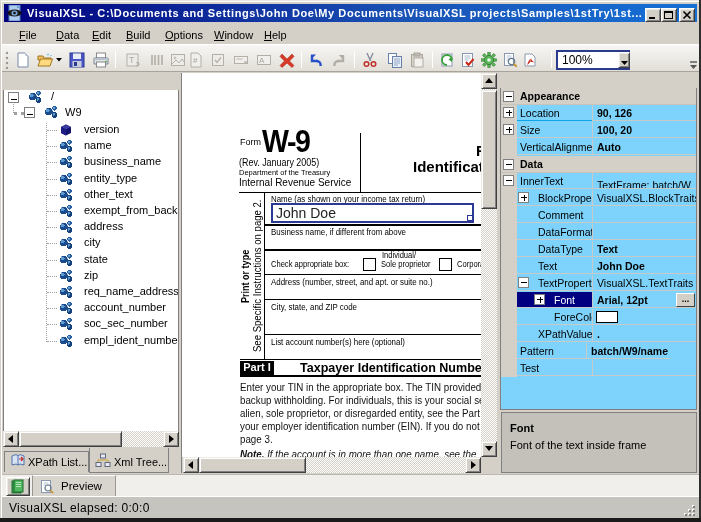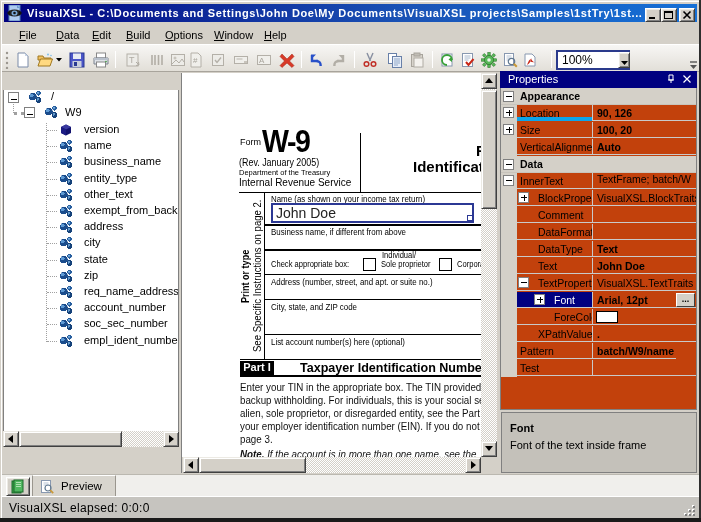--- a/index.html
+++ b/index.html
@@ -322,20 +322,40 @@
           <polygon points="4,7 9,3 9,11" fill="#000"></polygon>
         </svg>
       </div>
     <div class="sbb" style="left:16px;top:0;width:103px;"></div>
     <div class="sbb" style="left:160px;top:0;">
         <svg width="14" height="14" style="position:absolute;left:0;top:0;">
           <polygon points="10,7 5,3 5,11" fill="#000"></polygon>
         </svg>
       </div>
   </div>
+  <div id="treetabs" class="abs" style="left:3px;top:447px;width:176px;height:26px;overflow:hidden;font-size:11px;">
+    <div class="abs" style="left:1px;top:4px;width:85px;height:21px;background:#D4D0C8;border:1px solid #808080;border-bottom:none;box-sizing:border-box;"></div>
+    <div class="abs" style="left:86px;top:1px;width:80px;height:25px;background:#D4D0C8;border:1px solid #808080;border-top:none;"></div>
+    <svg class="abs" style="left:7px;top:6px;" width="16" height="16">
+        <path d="M2,3 q5,-2.5 6,0 q1,-2.5 6,0 v9 q-5,-2 -6,0 q-1,-2 -6,0 z" fill="#D8E4F4" stroke="#5070A8"></path>
+        <path d="M8,3 v9" stroke="#5070A8"></path>
+        <path d="M9,6 h4 m-2,-2 l2,2 -2,2" stroke="#C03028" stroke-width="1.2" fill="none"></path>
+      </svg>
+    <span class="tl" style="left:25px;top:9px;">XPath List...</span>
+    <svg class="abs" style="left:92px;top:6px;" width="16" height="16">
+        <g stroke="#C8A030" fill="none">
+          <path d="M8,5 v-2"></path>
+          <path d="M3,10 v-3 h10 v3"></path>
+        </g>
+        <rect x="5.5" y="1" width="5" height="4" fill="#E8E8F0" stroke="#606880"></rect>
+        <rect x="1" y="9.5" width="5" height="4" fill="#E8E8F0" stroke="#606880"></rect>
+        <rect x="10" y="9.5" width="5" height="4" fill="#E8E8F0" stroke="#606880"></rect>
+      </svg>
+    <span class="tl" style="left:111px;top:9px;">Xml Tree...</span>
+  </div>
 
   <div id="doc" class="abs" style="left:182px;top:73px;width:299px;height:384px;background:#fff;overflow:hidden;">
     <span class="abs" style="left:58px;top:64px;font-size:9px;">Form</span>
     <span class="abs" style="left:80px;top:51px;font-size:31px;font-weight:bold;letter-spacing:-1.5px;transform:scaleX(0.92);transform-origin:left top;">W-9</span>
     <span class="abs" style="left:57px;top:83px;font-size:10.5px;white-space:nowrap;transform:scaleX(0.85);transform-origin:left top;">(Rev. January 2005)</span>
     <span class="abs" style="left:57px;top:95px;font-size:7.5px;">Department of the Treasury</span>
     <span class="abs" style="left:57px;top:104px;font-size:10px;">Internal Revenue Service</span>
     <div class="abs" style="left:178px;top:60px;width:1px;height:60px;background:#000;"></div>
     <span class="abs" style="left:294px;top:69px;font-size:15px;font-weight:bold;white-space:nowrap;">Request for Taxpayer</span>
     <span class="abs" style="left:231px;top:85px;font-size:15px;font-weight:bold;white-space:nowrap;">Identification Number and Certification</span>
@@ -394,38 +414,29 @@
       </div>
     <div class="sbb" style="left:16px;top:0;width:107px;"></div>
     <div class="sbb" style="left:282px;top:0;">
         <svg width="14" height="14" style="position:absolute;left:0;top:0;">
           <polygon points="10,7 5,3 5,11" fill="#000"></polygon>
         </svg>
       </div>
   </div>
   <div class="abs" style="left:481px;top:457px;width:16px;height:16px;background:#D4D0C8;"></div>
 
-  <div class="abs" style="left:500px;top:71px;width:197px;height:17px;background:#000080;">
-    <span class="abs" style="left:8px;top:2px;font-size:11px;color:#fff;">Properties</span>
-    <svg class="abs" style="left:165px;top:2px;" width="12" height="12">
-        <path d="M4,2 h4 v5 h-4 z M3,7 h6 M6,7 v3" stroke="#fff" stroke-width="1" fill="none"></path>
-      </svg>
-    <svg class="abs" style="left:181px;top:2px;" width="12" height="12">
-        <path d="M2.5,2.5 L9.5,9.5 M9.5,2.5 L2.5,9.5" stroke="#fff" stroke-width="1.2"></path>
-      </svg>
-  </div>
-  <div id="propgrid" class="abs" style="left:500px;top:88px;width:197px;height:322px;background:#c2410c;border:1px solid #808080;border-top:none;overflow:hidden;font-size:10.5px;">
+  <div id="propgrid" class="abs" style="left:500px;top:88px;width:197px;height:322px;background:#7dd3fc;border:1px solid #808080;border-top:none;overflow:hidden;font-size:10.5px;">
     <div class="abs" style="left:0;top:0;width:16px;height:289px;background:#D4D0C8;"></div>
     <div class="abs" style="left:0;top:0px;width:195px;height:17px;background:#D4D0C8;border-bottom:1px solid #C8C4BC;">
         <span class="abs" style="left:19px;top:2px;font-weight:bold;">Appearance</span>
         <div class="abs" style="left:2px;top:3px;width:11px;height:11px;background:#fff;border:1px solid #808080;">
           <div class="abs" style="left:2px;top:4px;width:6px;height:1px;background:#000;"></div>
         </div>
       </div>
-    <div class="abs" style="left:16px;top:17px;width:75px;height:16px;border-bottom:4px solid #0ea5e9;overflow:hidden;">
+    <div class="abs" style="left:16px;top:17px;width:75px;height:16px;border-bottom:1px solid #0ea5e9;overflow:hidden;">
         <span class="abs" style="left:3px;top:2px;white-space:nowrap;">Location</span>
       </div>
     <div class="abs" style="left:91px;top:17px;width:104px;height:16px;border-bottom:1px solid #C9C9C9;border-left:1px solid #C9C9C9;overflow:hidden;">
         <span class="abs" style="left:4px;top:2px;white-space:nowrap;font-weight:bold;">90, 126</span>
       </div>
     <div class="abs" style="left:2px;top:19px;width:11px;height:11px;background:#fff;border:1px solid #808080;">
         <div class="abs" style="left:2px;top:4px;width:6px;height:1px;background:#000;"></div>
         <div class="abs" style="left:4.5px;top:1.5px;width:1px;height:6px;background:#000;"></div>
       </div>
     <div class="abs" style="left:16px;top:34px;width:75px;height:16px;border-bottom:1px solid #C9C9C9;overflow:hidden;">
@@ -447,21 +458,21 @@
     <div class="abs" style="left:0;top:68px;width:195px;height:17px;background:#D4D0C8;border-bottom:1px solid #C8C4BC;">
         <span class="abs" style="left:19px;top:2px;font-weight:bold;">Data</span>
         <div class="abs" style="left:2px;top:3px;width:11px;height:11px;background:#fff;border:1px solid #808080;">
           <div class="abs" style="left:2px;top:4px;width:6px;height:1px;background:#000;"></div>
         </div>
       </div>
     <div class="abs" style="left:16px;top:85px;width:75px;height:16px;border-bottom:1px solid #C9C9C9;overflow:hidden;">
         <span class="abs" style="left:3px;top:2px;white-space:nowrap;">InnerText</span>
       </div>
     <div class="abs" style="left:91px;top:85px;width:104px;height:16px;border-bottom:1px solid #C9C9C9;border-left:1px solid #C9C9C9;overflow:hidden;">
-        <span class="abs" style="left:4px;top:0;white-space:nowrap;">TextFrame; batch/W</span>
+        <span class="abs" style="left:4px;top:6px;white-space:nowrap;">TextFrame; batch/W</span>
       </div>
     <div class="abs" style="left:2px;top:87px;width:11px;height:11px;background:#fff;border:1px solid #808080;">
         <div class="abs" style="left:2px;top:4px;width:6px;height:1px;background:#000;"></div>
       </div>
     <div class="abs" style="left:16px;top:102px;width:75px;height:16px;border-bottom:1px solid #C9C9C9;overflow:hidden;">
         <span class="abs" style="left:21px;top:2px;white-space:nowrap;">BlockProper</span>
       </div>
     <div class="abs" style="left:91px;top:102px;width:104px;height:16px;border-bottom:1px solid #C9C9C9;border-left:1px solid #C9C9C9;overflow:hidden;">
         <span class="abs" style="left:4px;top:2px;white-space:nowrap;">VisualXSL.BlockTraits</span>
       </div>
@@ -522,21 +533,21 @@
     <div class="abs" style="left:95px;top:223px;width:22px;height:12px;background:#fff;border:1px solid #000;"></div>
     <div class="abs" style="left:16px;top:238px;width:75px;height:16px;border-bottom:1px solid #C9C9C9;overflow:hidden;">
         <span class="abs" style="left:21px;top:2px;white-space:nowrap;">XPathValue</span>
       </div>
     <div class="abs" style="left:91px;top:238px;width:104px;height:16px;border-bottom:1px solid #C9C9C9;border-left:1px solid #C9C9C9;overflow:hidden;">
         <span class="abs" style="left:4px;top:2px;white-space:nowrap;font-weight:bold;">.</span>
       </div>
     <div class="abs" style="left:16px;top:255px;width:75px;height:16px;border-bottom:1px solid #C9C9C9;overflow:hidden;">
         <span class="abs" style="left:3px;top:2px;white-space:nowrap;">Pattern</span>
       </div>
-    <div class="abs" style="left:91px;top:255px;width:84px;height:16px;border-bottom:1px solid #C9C9C9;border-left:1px solid #C9C9C9;overflow:hidden;">
+    <div class="abs" style="left:85px;top:255px;width:84px;height:16px;border-bottom:1px solid #C9C9C9;border-left:1px solid #C9C9C9;overflow:hidden;">
         <span class="abs" style="left:4px;top:2px;white-space:nowrap;font-weight:bold;">batch/W9/name</span>
       </div>
     <div class="abs" style="left:16px;top:272px;width:75px;height:16px;border-bottom:1px solid #C9C9C9;overflow:hidden;">
         <span class="abs" style="left:3px;top:2px;white-space:nowrap;">Test</span>
       </div>
     <div class="abs" style="left:91px;top:272px;width:104px;height:16px;border-bottom:1px solid #C9C9C9;border-left:1px solid #C9C9C9;overflow:hidden;">
         <span class="abs" style="left:4px;top:2px;white-space:nowrap;"></span>
       </div>
   </div>
   <div id="propdesc" class="abs" style="left:501px;top:412px;width:196px;height:61px;background:#C4C1BA;border:1px solid #808080;font-size:11px;">

